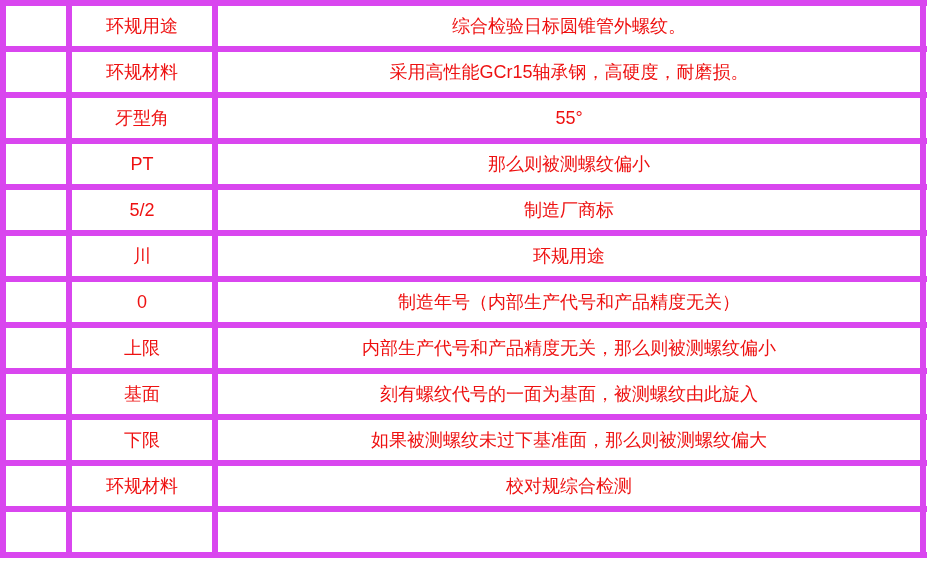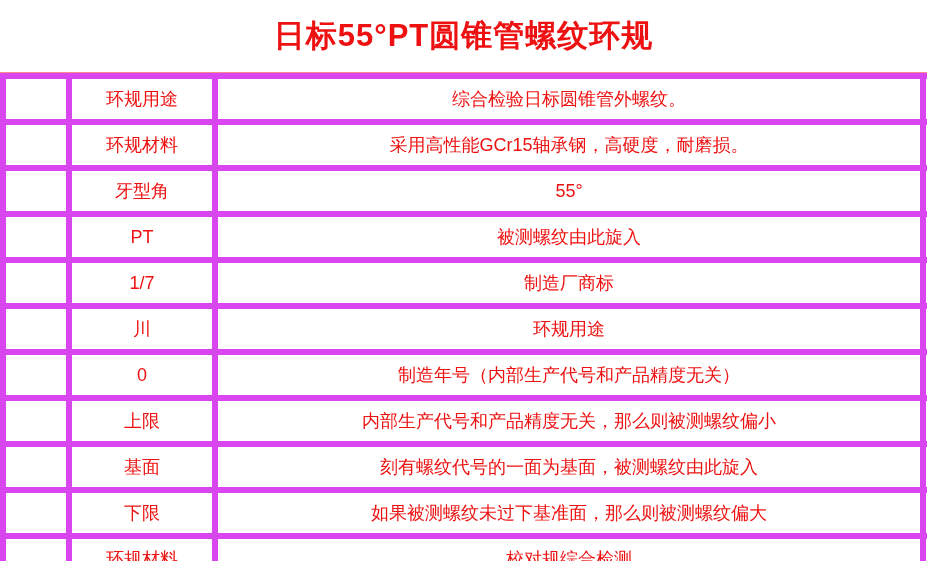--- a/index.html
+++ b/index.html
@@ -55,23 +55,20 @@
   td.col-value { width: 690px; text-align: center; padding-left: 14px; }
   td.col-edge-right { width: 57px; border-right: none; }
   tr.blank td { height: 40px; }
   .val-indent { padding-left: 20px; }
 </style>
 </head>
 <body>
 
 <div class="sheet">
 
-  <div class="title-row">
-    <div class="title">日标55°PT圆锥管螺纹环规</div>
-  </div>
 
   <table class="grid">
     <tbody>
 
       <tr>
         <td class="col-edge-left"></td>
         <td class="col-label">环规用途</td>
         <td class="col-value">综合检验日标圆锥管外螺纹。</td>
         <td class="col-edge-right"></td>
       </tr>
@@ -86,27 +83,27 @@
       <tr>
         <td class="col-edge-left"></td>
         <td class="col-label">牙型角</td>
         <td class="col-value">55°</td>
         <td class="col-edge-right"></td>
       </tr>
 
       <tr>
         <td class="col-edge-left"></td>
         <td class="col-label">PT</td>
-        <td class="col-value">被测螺纹由此旋入</td>
+        <td class="col-value">那么则被测螺纹偏小</td>
         <td class="col-edge-right"></td>
       </tr>
 
       <tr>
         <td class="col-edge-left"></td>
-        <td class="col-label">1/7</td>
+        <td class="col-label">5/2</td>
         <td class="col-value">制造厂商标</td>
         <td class="col-edge-right"></td>
       </tr>
 
       <tr>
         <td class="col-edge-left"></td>
         <td class="col-label">川</td>
         <td class="col-value">环规用途</td>
         <td class="col-edge-right"></td>
       </tr>

